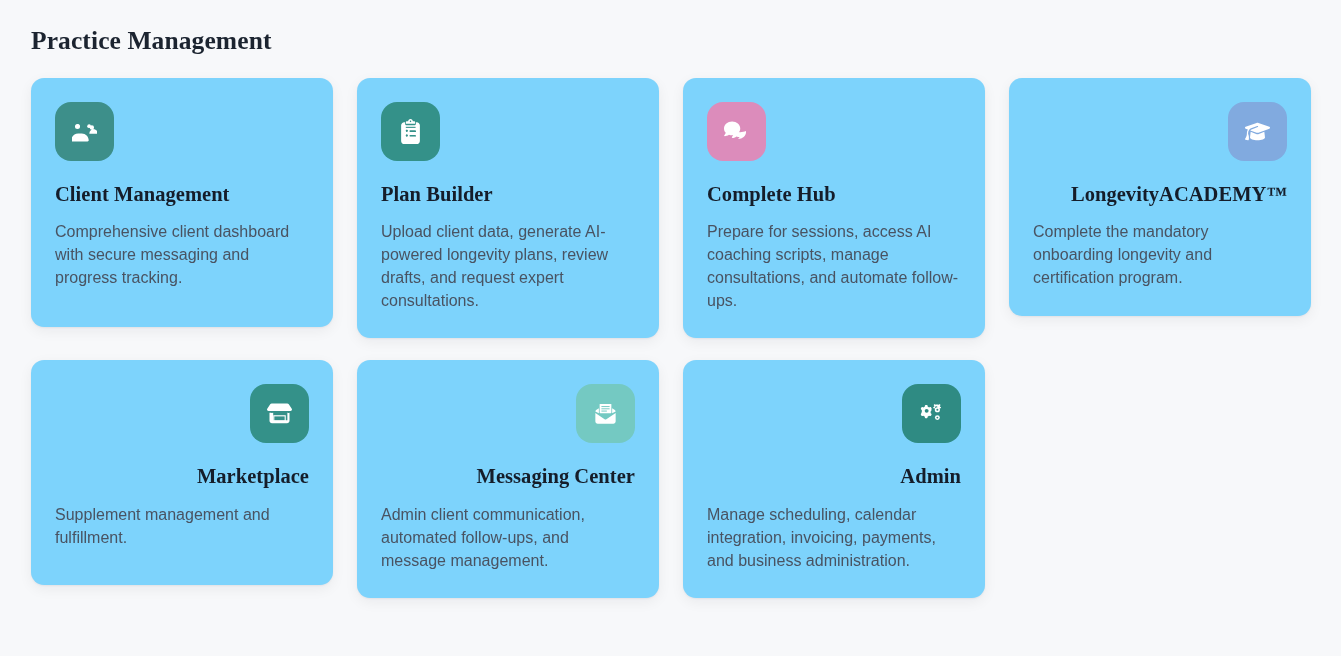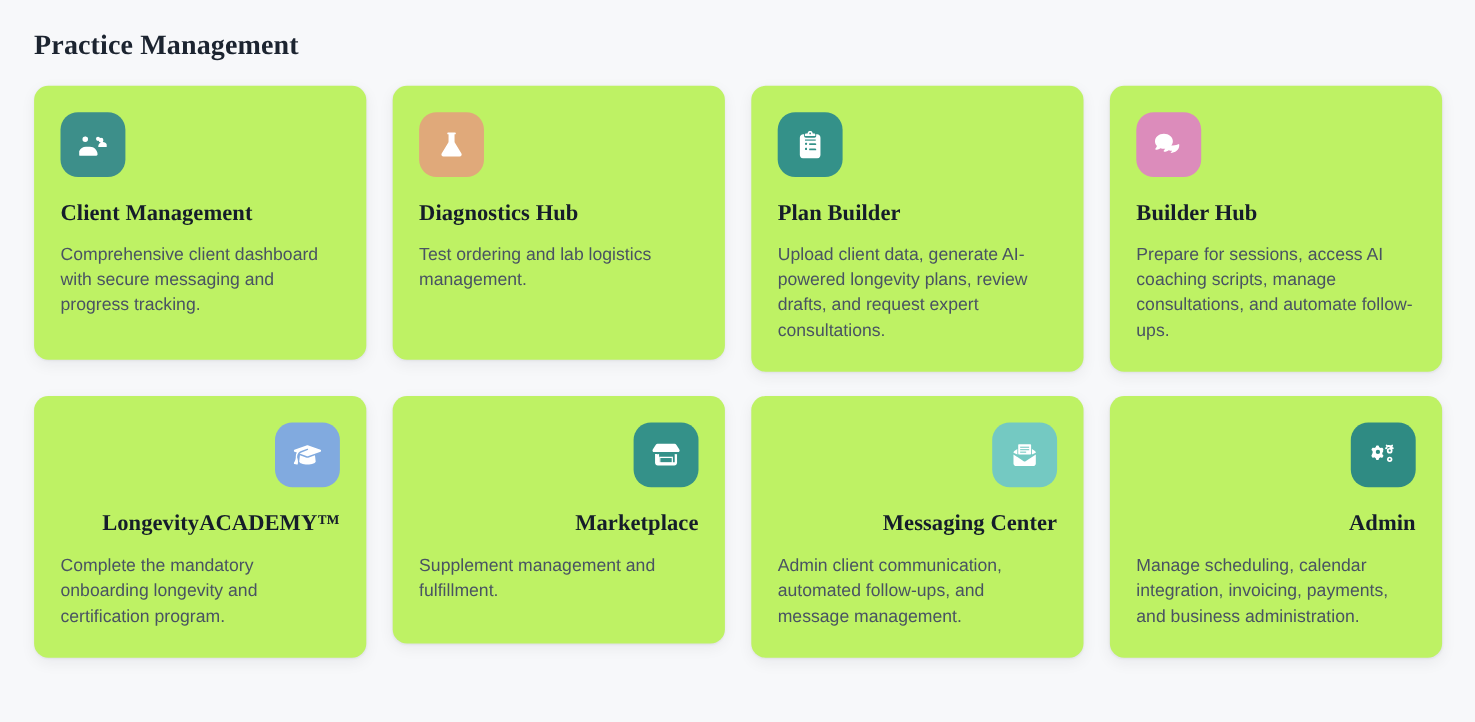--- a/index.html
+++ b/index.html
@@ -35,21 +35,21 @@
 
   .card-grid {
     display: grid;
     grid-template-columns: repeat(4, 302px);
     column-gap: 24px;
     row-gap: 22px;
     align-items: start;
   }
 
   .card {
-    background: #bef264;
+    background: #7dd3fc;
     border-radius: 13px;
     padding: 24px 24px 26px 24px;
     box-shadow: 0 1px 2px rgba(16, 24, 40, 0.05),
                 0 4px 14px rgba(16, 24, 40, 0.06);
     display: flex;
     flex-direction: column;
     cursor: pointer;
   }
 
   .card-r1 { min-height: 249px; }
@@ -107,31 +107,20 @@
             <path d="M96 128a64 64 0 1 1 128 0A64 64 0 1 1 96 128zM0 482.3C0 383.8 79.8 304 178.3 304h91.4C368.2 304 448 383.8 448 482.3c0 16.4-13.3 29.7-29.7 29.7H29.7C13.3 512 0 498.7 0 482.3zM528 96a56 56 0 1 1 0 112 56 56 0 1 1 0-112zM464 304c0-60 48-108 108-108S680 244 680 304v8h-216v-8z" transform="translate(-20,0)"></path>
             <circle cx="520" cy="120" r="52" transform="translate(-40,10) scale(0.92)"></circle>
             <circle cx="120" cy="120" r="52" transform="translate(40,10) scale(0.92)"></circle>
           </svg>
         </span>
       </div>
       <div class="card-title">Client Management</div>
       <div class="card-desc">Comprehensive client dashboard with secure messaging and progress tracking.</div>
     </div>
 
-    <div class="card card-r1">
-      <div class="icon-tile" style="background:#e0a97a">
-        <span>
-          <svg viewBox="0 0 448 512" aria-hidden="true">
-            <path d="M160 32h128a16 16 0 0 1 0 32h-8v132.9c0 8.4 2.2 16.7 6.5 24L408 420.6c14.6 24.9-3.3 56.4-32.2 56.4H72.2c-28.9 0-46.8-31.5-32.2-56.4L161.5 220.9c4.2-7.3 6.5-15.6 6.5-24V64h-8a16 16 0 0 1 0-32z"></path>
-          </svg>
-        </span>
-      </div>
-      <div class="card-title">Diagnostics Hub</div>
-      <div class="card-desc">Test ordering and lab logistics management.</div>
-    </div>
 
     <div class="card card-r1">
       <div class="icon-tile" style="background:#349189">
         <span>
           <svg viewBox="0 0 384 512" aria-hidden="true">
             <path d="M192 0c-26.5 0-48 21.5-48 48h-32c-8.8 0-16 7.2-16 16v32h192V64c0-8.8-7.2-16-16-16h-32c0-26.5-21.5-48-48-48zm0 32a16 16 0 1 1 0 32 16 16 0 1 1 0-32z"></path>
             <path d="M64 64C28.7 64 0 92.7 0 128v320c0 35.3 28.7 64 64 64h256c35.3 0 64-28.7 64-64V128c0-35.3-28.7-64-64-64h-16v32c0 17.7-14.3 32-32 32H112c-17.7 0-32-14.3-32-32V64H64zm32 176a20 20 0 1 1 40 0 20 20 0 1 1-40 0zm0 96a20 20 0 1 1 40 0 20 20 0 1 1-40 0zm80-96h128v24H176v-24zm0 96h128v24H176v-24z" fill="#fff"></path>
             <path d="M96 240a20 20 0 1 0 40 0 20 20 0 1 0-40 0zm0 96a20 20 0 1 0 40 0 20 20 0 1 0-40 0z" fill="#349189"></path>
             <rect x="176" y="232" width="120" height="22" fill="#349189"></rect>
             <rect x="176" y="328" width="120" height="22" fill="#349189"></rect>
@@ -145,21 +134,21 @@
 
     <div class="card card-r1">
       <div class="icon-tile" style="background:#dc8cbb">
         <span>
           <svg viewBox="0 0 640 512" aria-hidden="true">
             <path d="M416 176c0 97.2-93.1 176-208 176-28.7 0-56-4.9-80.8-13.8-17.2 12.4-37.9 23.2-60.4 29.3C54.6 372.5 38.8 376 22 376c-6.9 0-13.1-4.1-15.8-10.4s-1.4-13.7 3.4-18.6c5.6-5.8 11.1-12.6 16.2-19.7 8.5-11.8 15.6-25.1 20-38.8C17.3 261.2 0 220.8 0 176 0 78.8 93.1 0 208 0S416 78.8 416 176z"></path>
             <path d="M432 480c-28.7 0-56-4.9-80.8-13.8-17.2 12.4-37.9 23.2-60.4 29.3-12.2 3.3-28 6.8-44.8 6.8-6.9 0-13.1-4.1-15.8-10.4s-1.4-13.7 3.4-18.6c5.6-5.8 11.1-12.6 16.2-19.7 8.5-11.8 15.6-25.1 20-38.8-26.5-27.3-43.8-67.7-43.8-112.5 0-3.1 .1-6.2 .3-9.2C283.9 323 358.8 352 448 352c55.6 0 107-11.3 148.6-30.5 2.2 10.8 3.4 22 3.4 33.5 0 97.2-93.1 176-208 176z" transform="translate(-24,-72) scale(0.98)"></path>
           </svg>
         </span>
       </div>
-      <div class="card-title">Builder Hub</div>
+      <div class="card-title">Complete Hub</div>
       <div class="card-desc">Prepare for sessions, access AI coaching scripts, manage consultations, and automate follow-ups.</div>
     </div>
 
     <div class="card card-r2">
       <div class="icon-tile" style="background:#81aadf">
         <span>
           <svg viewBox="0 0 640 512" aria-hidden="true">
             <path d="M320 32c-8.1 0-16.1 1.4-23.7 4.1L15.8 137.4C6.3 140.9 0 149.9 0 160s6.3 19.1 15.8 22.6l57.9 20.9C57.3 229.3 48 259.8 48 291.9v31.1c0 28.4-10.8 57.7-22.3 80.8-6.5 13-13.9 25.8-22.5 37.6-3.2 4.3-4.1 9.9-2.3 15s6 8.9 11.2 10.2l64 16c4.2 1.1 8.7 .3 12.4-2.1s6.3-6.1 7.1-10.4c8.6-42.8 4.3-81.2-2.1-108.7-3.2-14.1-7.5-28.3-13.4-41.5V291.9c0-30.2 10.2-58.7 27.9-81.5 12.9-15.5 29.6-28 49.2-35.6l157-61.1c8.2-3.2 17.5 .9 20.7 9.1s-.9 17.5-9.1 20.7l-157 61.1c-12.9 5-24.2 12.9-33.1 22.7l161.5 58.3c7.6 2.7 15.6 4.1 23.7 4.1s16.1-1.4 23.7-4.1L624.2 182.6c9.5-3.4 15.8-12.5 15.8-22.6s-6.3-19.1-15.8-22.6L343.7 36.1C336.1 33.4 328.1 32 320 32z"></path>
             <path d="M128 408c0 35.3 86 72 192 72s192-36.7 192-72l-17.1-145.1L354.4 318c-11 4-22.8 6-34.4 6s-23.5-2-34.4-6L145.1 262.9 128 408z"></path>
           </svg>

